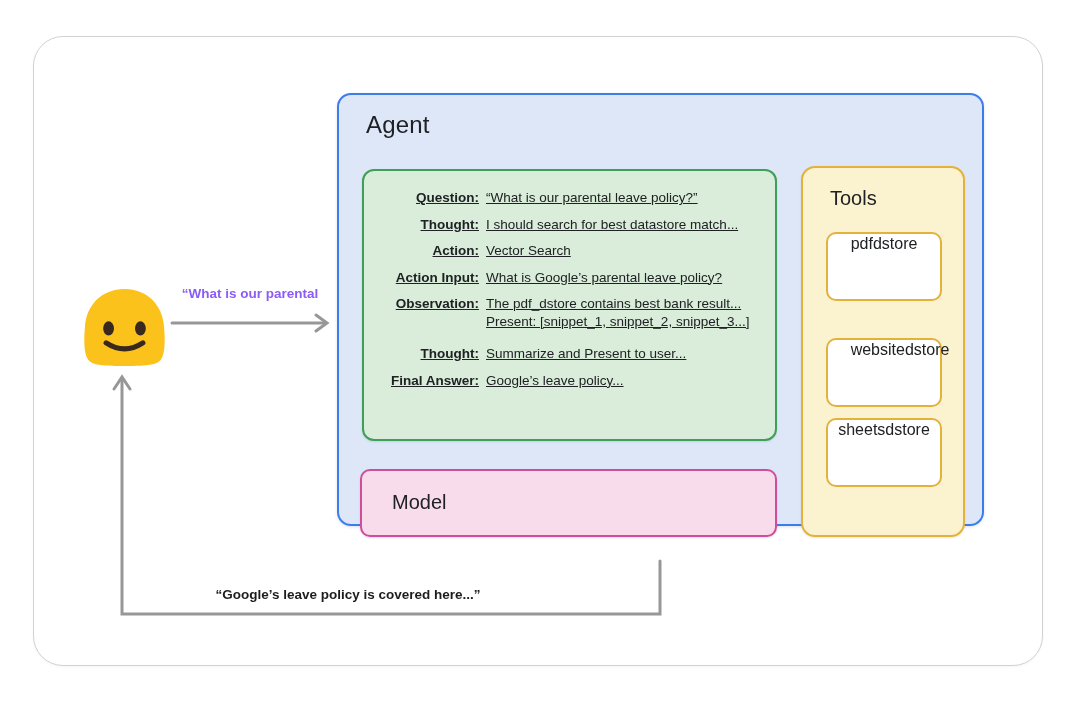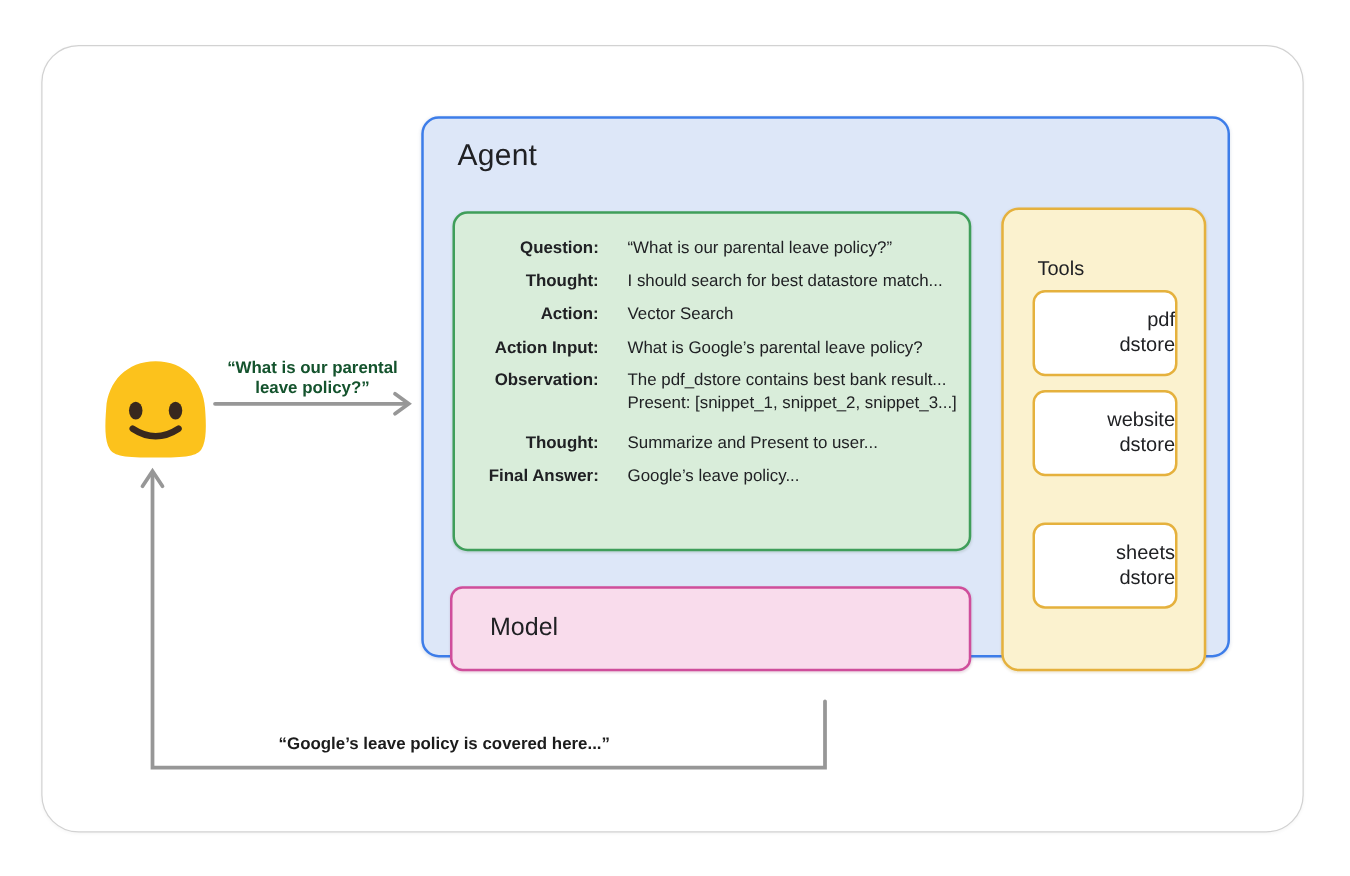--- a/index.html
+++ b/index.html
@@ -19,56 +19,56 @@
     background:#dde7f8; border:2.5px solid #3d7de9; border-radius:14px;
     box-sizing:border-box; box-shadow:0 1px 3px rgba(40,70,140,0.18);
   }
   .agent-title { position:absolute; left:27px; top:16px; font-size:24px; font-weight:500; letter-spacing:0.2px; }
 
   .scratchpad {
     position:absolute; left:23px; top:74px; width:415px; height:272px;
     background:#d9edda; border:2px solid #3f9e5a; border-radius:12px;
     box-sizing:border-box; padding:18px 6px 0 0; box-shadow:0 1px 2px rgba(0,60,0,0.12);
   }
-  .sp-row { display:grid; grid-template-columns:115px 1fr; column-gap:23px; font-size:13.5px; line-height:18px; margin-bottom:8.5px; }
+  .sp-row { display:grid; grid-template-columns:115px 1fr; column-gap:7px; font-size:13.5px; line-height:18px; margin-bottom:8.5px;text-decoration:underline; }
   .sp-label { text-align:right; font-weight:700; }
   .sp-value .v1, .sp-value .v2 { display:block; }
   .sp-row.obs { margin-bottom:14px; }
 
   .model {
     position:absolute; left:21px; top:374px; width:417px; height:68px;
     background:#f9dcec; border:2.5px solid #cf4e9b; border-radius:10px;
     box-sizing:border-box; box-shadow:0 1px 2px rgba(120,0,70,0.15);padding-left:30px;
   }
   .model-title { position:absolute; left:30px; top:20px; font-size:20px; font-weight:500; }
 
   .tools {
     position:absolute; left:462px; top:71px; width:164px; height:371px;
     background:#fbf2cf; border:2px solid #e5b13d; border-radius:14px;
     box-sizing:border-box; box-shadow:0 1px 2px rgba(140,100,0,0.15);
   }
-  .tools-title { position:absolute; left:27px; top:19px; font-size:16px; font-weight:500;margin-top:20px; }
+  .tools-title { position:absolute; left:27px; top:19px; font-size:20px; font-weight:500; }
   .tool-item {
     position:absolute; left:23px; width:116px; height:69px;
     background:#ffffff; border:2px solid #e5b13d; border-radius:10px;
-    box-sizing:border-box; display:flex; flex-direction:column; align-items:flex-end; justify-content:center;
+    box-sizing:border-box; display:flex; flex-direction:row; align-items:flex-start; justify-content:center;
     font-size:16px; line-height:20px; font-weight:500;
   }
-  .tool-item.t0 { top:64px; } .tool-item.t1 { top:144px;padding-left:32px; } .tool-item.t2 { top:250px; }
+  .tool-item.t0 { top:64px; } .tool-item.t1 { top:170px;padding-left:32px; } .tool-item.t2 { top:250px; }
 
   .emoji { position:absolute; left:76px; top:287px; width:97px; height:81px; }
   .emoji svg { display:block; width:100%; height:100%; }
 
   .request-label {
     position:absolute; left:152px; top:286px; width:196px; text-align:center;
-    font-size:13.5px; font-weight:600; line-height:16px; color:#14532d;
+    font-size:13.5px; font-weight:600; line-height:16px; color:#8b5cf6;
   }
   .request-label span { display:block; }
   .response-label {
-    position:absolute; left:208px; top:587px; width:280px; text-align:right;
+    position:absolute; left:208px; top:587px; width:280px; text-align:center;
     font-size:13.5px; font-weight:600; color:#1c1c1c;
   }
 </style>
 </head>
 <body>
 
 <div class="canvas">
 
   <div class="outer-card"></div>
 
@@ -90,21 +90,20 @@
     <svg viewBox="0 0 100 84">
       <path d="M50 2 C26 2 10.5 19 9 41 C8 54 7.5 68 12 75 C15.5 80.5 24 82 50 82 C76 82 84.5 80.5 88 75 C92.5 68 92 54 91 41 C89.5 19 74 2 50 2 Z" fill="#fcc21c"></path>
       <ellipse cx="33.5" cy="43" rx="5.6" ry="7.4" fill="#38281e"></ellipse>
       <ellipse cx="66.5" cy="43" rx="5.6" ry="7.4" fill="#38281e"></ellipse>
       <path d="M31 58 Q50 70.5 69 58" stroke="#38281e" stroke-width="5.4" stroke-linecap="round" fill="none"></path>
     </svg>
   </div>
 
   <div class="request-label">
     <span>“What is our parental</span>
-    <span>leave policy?”</span>
   </div>
 
   <div class="agent">
     <div class="agent-title">Agent</div>
 
     <div class="scratchpad">
       <div class="sp-row">
         <span class="sp-label">Question:</span>
         <span class="sp-value">“What is our parental leave policy?”</span>
       </div>

